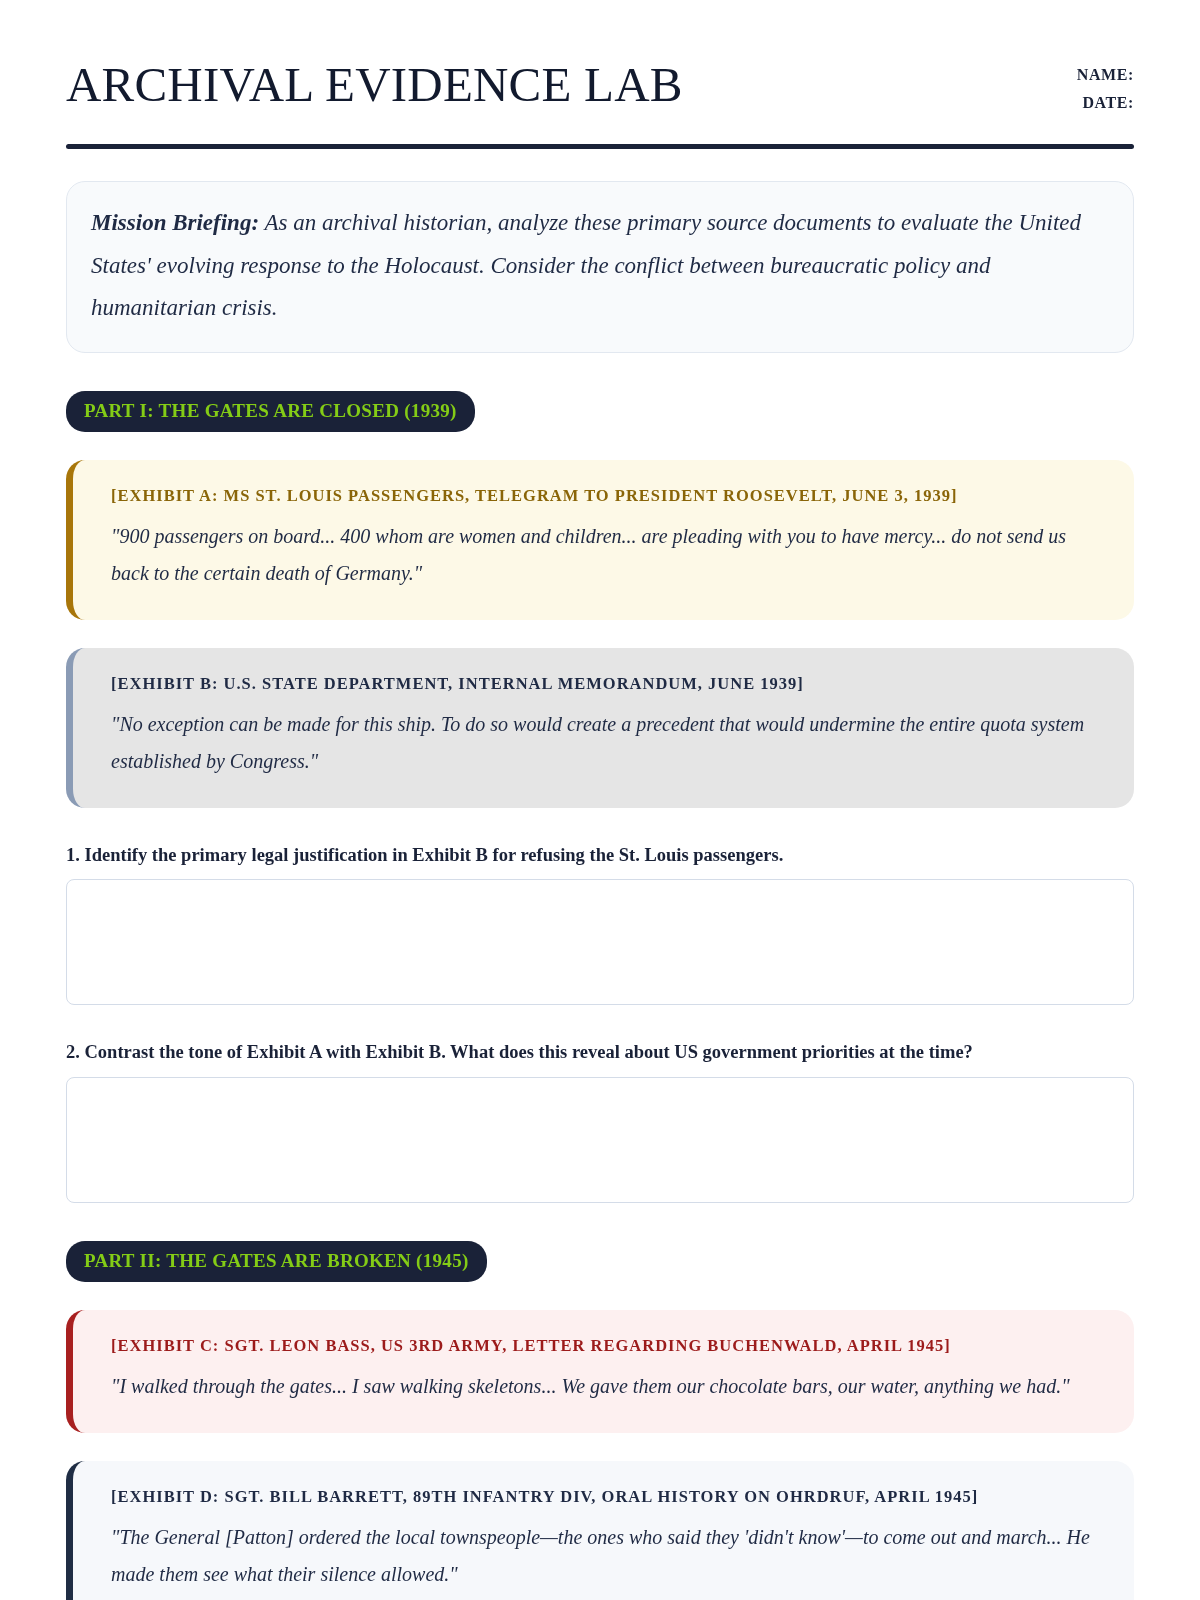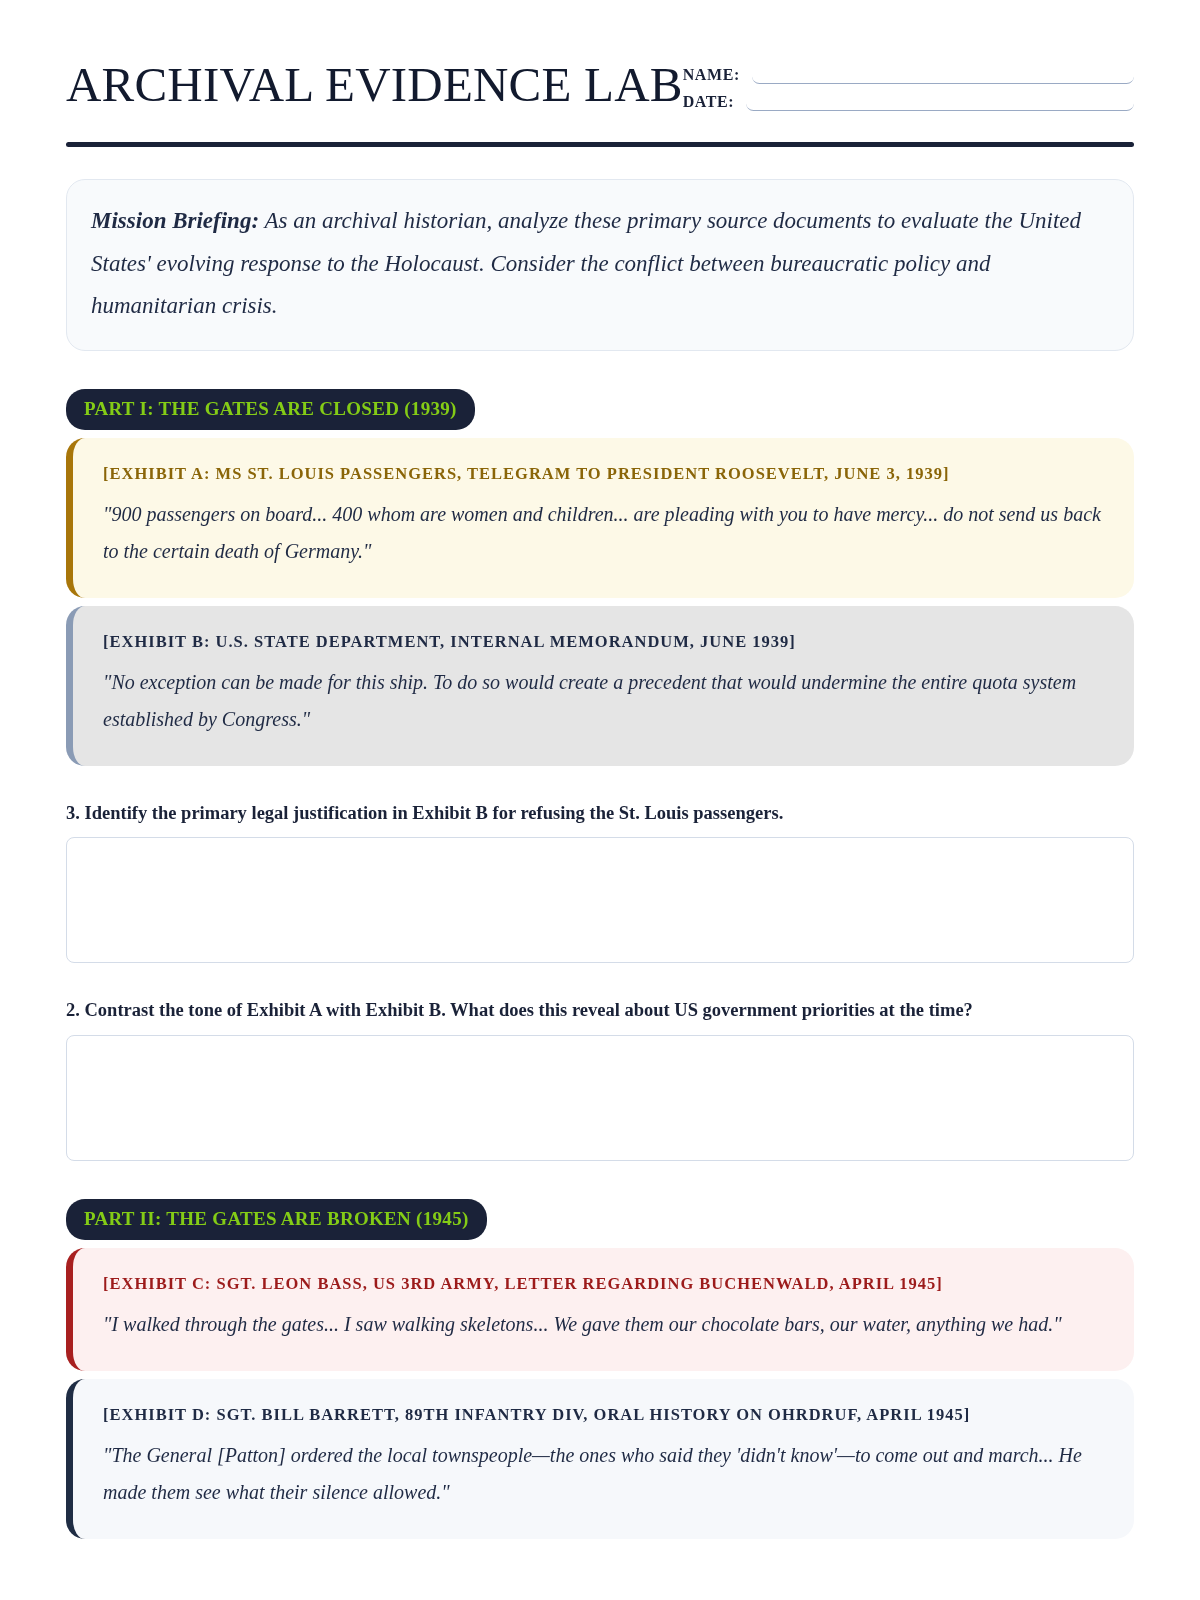--- a/index.html
+++ b/index.html
@@ -45,20 +45,21 @@
   .name-date {
     flex: 1;
     padding-top: 10px;
     padding-left: 0px;
     min-width: 330px;
   }
   .nd-line {
     display: flex;
     align-items: flex-end;
     margin-bottom: 9px;
+    flex-direction: column;
   }
   .nd-label {
     font-family: "Liberation Serif", "DejaVu Serif", serif;
     font-size: 16px;
     font-weight: 700;
     letter-spacing: 0.6px;
     color: #1a2238;
     white-space: nowrap;
     font-variant: small-caps;
     text-transform: uppercase;
@@ -114,22 +115,22 @@
     font-family: "Liberation Serif", "DejaVu Serif", serif;
     font-weight: 700;
     font-size: 19px;
     letter-spacing: 0.3px;
     padding: 9px 18px 10px 18px;
     margin-top: 38px;
   }
 
   
   .exhibit {
-    margin-top: 8px;
-    padding: 26px 28px 28px 30px;
+    margin-top: 28px;
+    padding: 26px 28px 28px 38px;
     border-left: 7px solid #8a9bb5;
     background: #f6f8fb;
   }
   .exhibit.gold {
     background: #fdf9e7;
     border-left-color: #a8760a;
   }
   .exhibit.slate {
     background: #e5e5e5;
     border-left-color: #8a9bb5;
@@ -216,21 +217,21 @@
   <div class="exhibit gold">
     <p class="exhibit-label">[EXHIBIT A: MS ST. LOUIS PASSENGERS, TELEGRAM TO PRESIDENT ROOSEVELT, JUNE 3, 1939]</p>
     <p class="exhibit-quote">"900 passengers on board... 400 whom are women and children... are pleading with you to have mercy... do not send us back to the certain death of Germany."</p>
   </div>
 
   <div class="exhibit slate">
     <p class="exhibit-label">[EXHIBIT B: U.S. STATE DEPARTMENT, INTERNAL MEMORANDUM, JUNE 1939]</p>
     <p class="exhibit-quote">"No exception can be made for this ship. To do so would create a precedent that would undermine the entire quota system established by Congress."</p>
   </div>
 
-  <div class="question">3. Identify the primary legal justification in Exhibit B for refusing the St. Louis passengers.</div>
+  <div class="question">1. Identify the primary legal justification in Exhibit B for refusing the St. Louis passengers.</div>
   <div class="answer-box"></div>
 
   <div class="question">2. Contrast the tone of Exhibit A with Exhibit B. What does this reveal about US government priorities at the time?</div>
   <div class="answer-box"></div>
 
   
   <div class="part-bar">PART II: THE GATES ARE BROKEN (1945)</div>
 
   <div class="exhibit crimson">
     <p class="exhibit-label">[EXHIBIT C: SGT. LEON BASS, US 3RD ARMY, LETTER REGARDING BUCHENWALD, APRIL 1945]</p>

